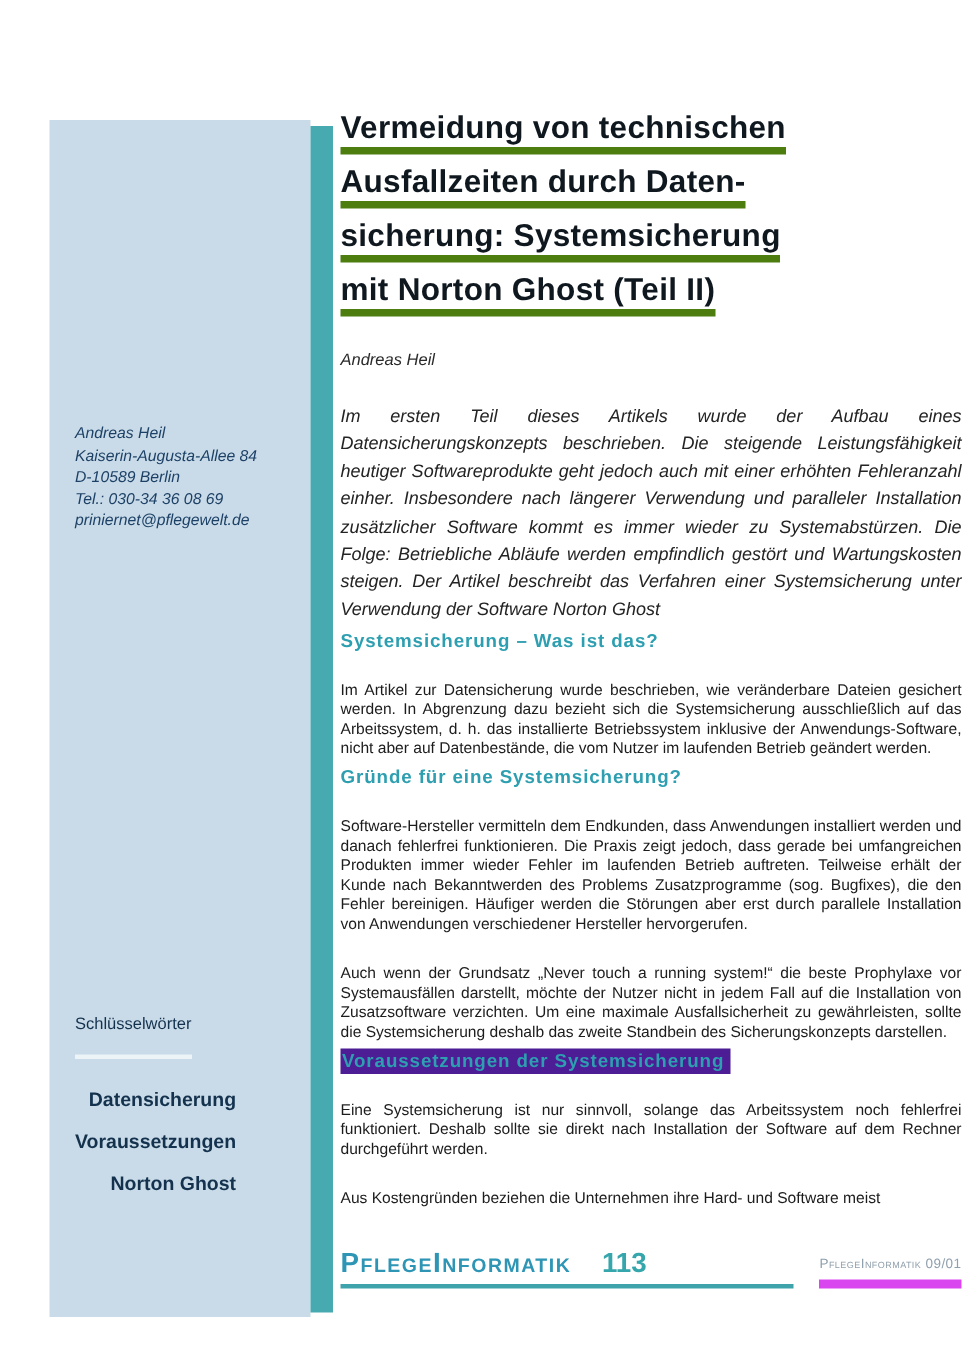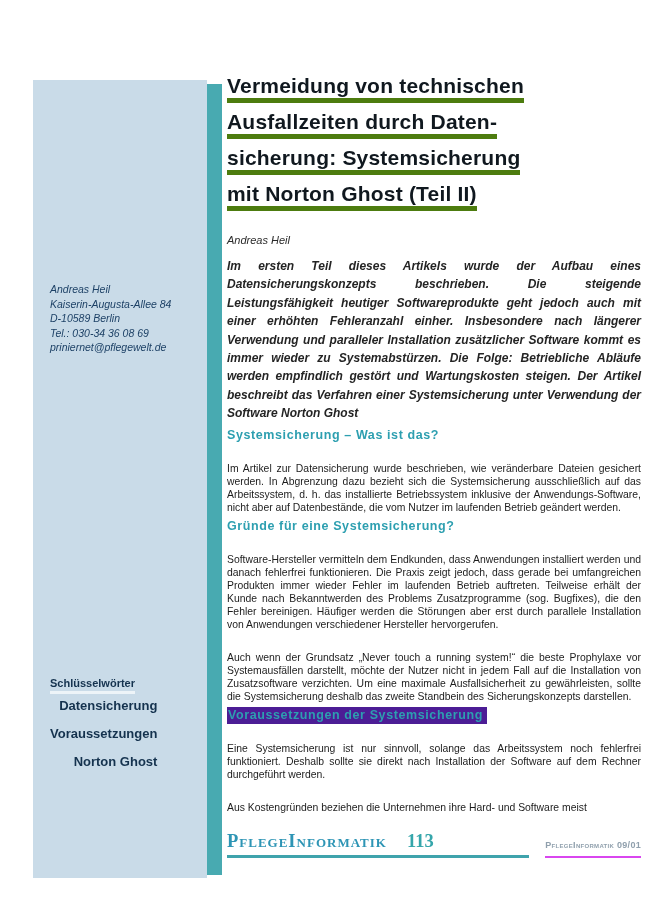--- a/index.html
+++ b/index.html
@@ -18,38 +18,38 @@
   .accent-strip {
     position:absolute; left:207px; top:84px; width:15px; height:791px;
     background:#48aab1;
   }
   .author-block {
     position:absolute; left:17px; top:202px;
     font-size:10.5px; font-style:italic; line-height:14.5px; color:#1d4166;
   }
   .keywords-block { position:absolute; left:17px; top:593px; color:#14324e; }
   .keywords-label {
-    display:inline-block; font-size:11px; font-weight:bold;
-    border-bottom:3px solid #edf4f8; padding-bottom:2px; margin-bottom:4px;
+    display:inline-block; font-size:11px; font-weight:normal;
+    border-bottom:3px solid #edf4f8; padding-bottom:14px; margin-bottom:19px;
   }
   .keyword { font-size:13px; font-weight:bold; margin-bottom:13px;text-align:right; }
 
   
   .content { position:absolute; left:227px; top:76px; width:414px; }
   .title-line {
     font-size:21px; font-weight:bold; color:#10181f;
     line-height:20px; margin-bottom:9px; letter-spacing:0.2px;
   }
   .title-line span {
     display:inline-block; padding-bottom:2px; border-bottom:5px solid #4d7c0f;
   }
   .byline { margin-top:23px; font-size:11px; font-style:italic; color:#2a2a2a; }
   .abstract {
-    margin-top:11px; font-size:12px; font-style:italic;
-    line-height:18.4px; text-align:justify; color:#242424;font-weight:bold;
+    margin-top:22px; font-size:12px; font-style:italic;
+    line-height:18.4px; text-align:justify; color:#242424;
   }
   .section-heading {
     margin-top:5px; margin-bottom:7px;
     font-size:12.5px; font-weight:bold; color:#2d9fb0; letter-spacing:0.6px;
   }
   .section-heading.highlight span {
     background:#4c1d95; padding:1px 4px 2px 1px;
   }
   .body-par {
     font-size:10.4px; line-height:13px; text-align:justify;
@@ -57,32 +57,31 @@
   }
 
   
   .footer {
     position:absolute; left:227px; top:831px; width:414px;
     display:flex; align-items:flex-end;
   }
   .footer-left {
     width:302px; border-bottom:3px solid #3fa3ac; padding-bottom:3px;
     white-space:nowrap;
-    font-family:Liberation Serif, serif;
   }
   .brand {
     font-variant:small-caps; font-weight:bold; font-size:18.5px;
     color:#2e95b5; letter-spacing:1px;
   }
   .page-number {
     font-weight:bold; font-size:18.5px; color:#35a6ab; margin-left:16px;
   }
   .footer-right {
-    margin-left:auto; border-bottom:2px solid #d946ef; padding-bottom:6px;
-    font-variant:small-caps; font-weight:bold; font-size:9px;
+    margin-left:auto; border-bottom:6px solid #d946ef; padding-bottom:6px;
+    font-variant:small-caps; font-weight:normal; font-size:9px;
     color:#90a0ad; letter-spacing:0.3px; white-space:nowrap;
   }
 </style>
 </head>
 <body>
 
 <div class="page">
 
   <div class="sidebar">
     <div class="author-block">

